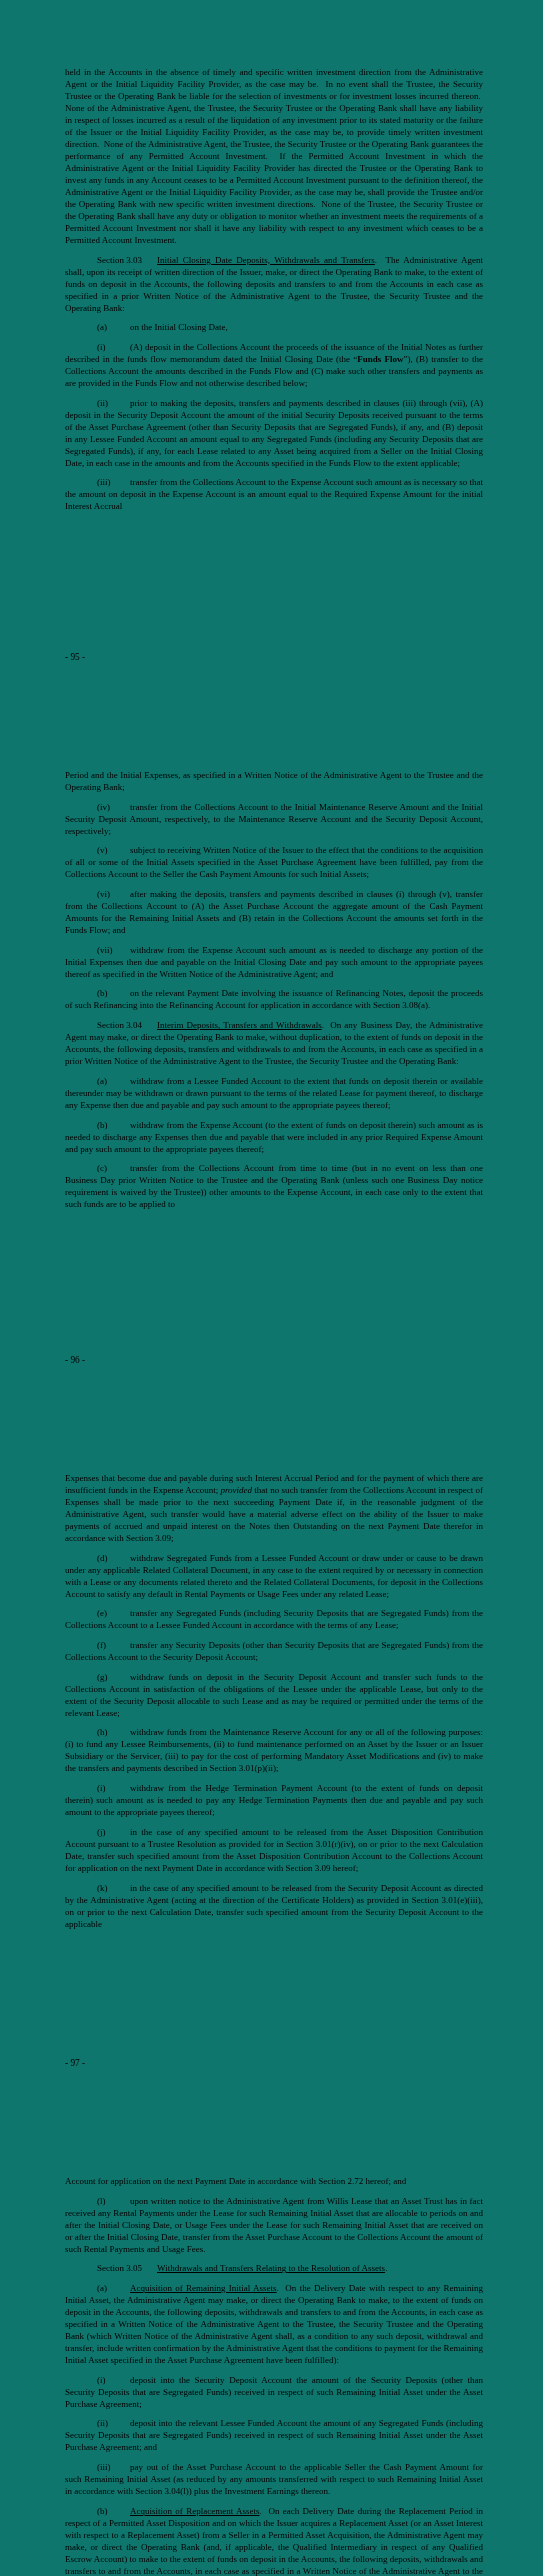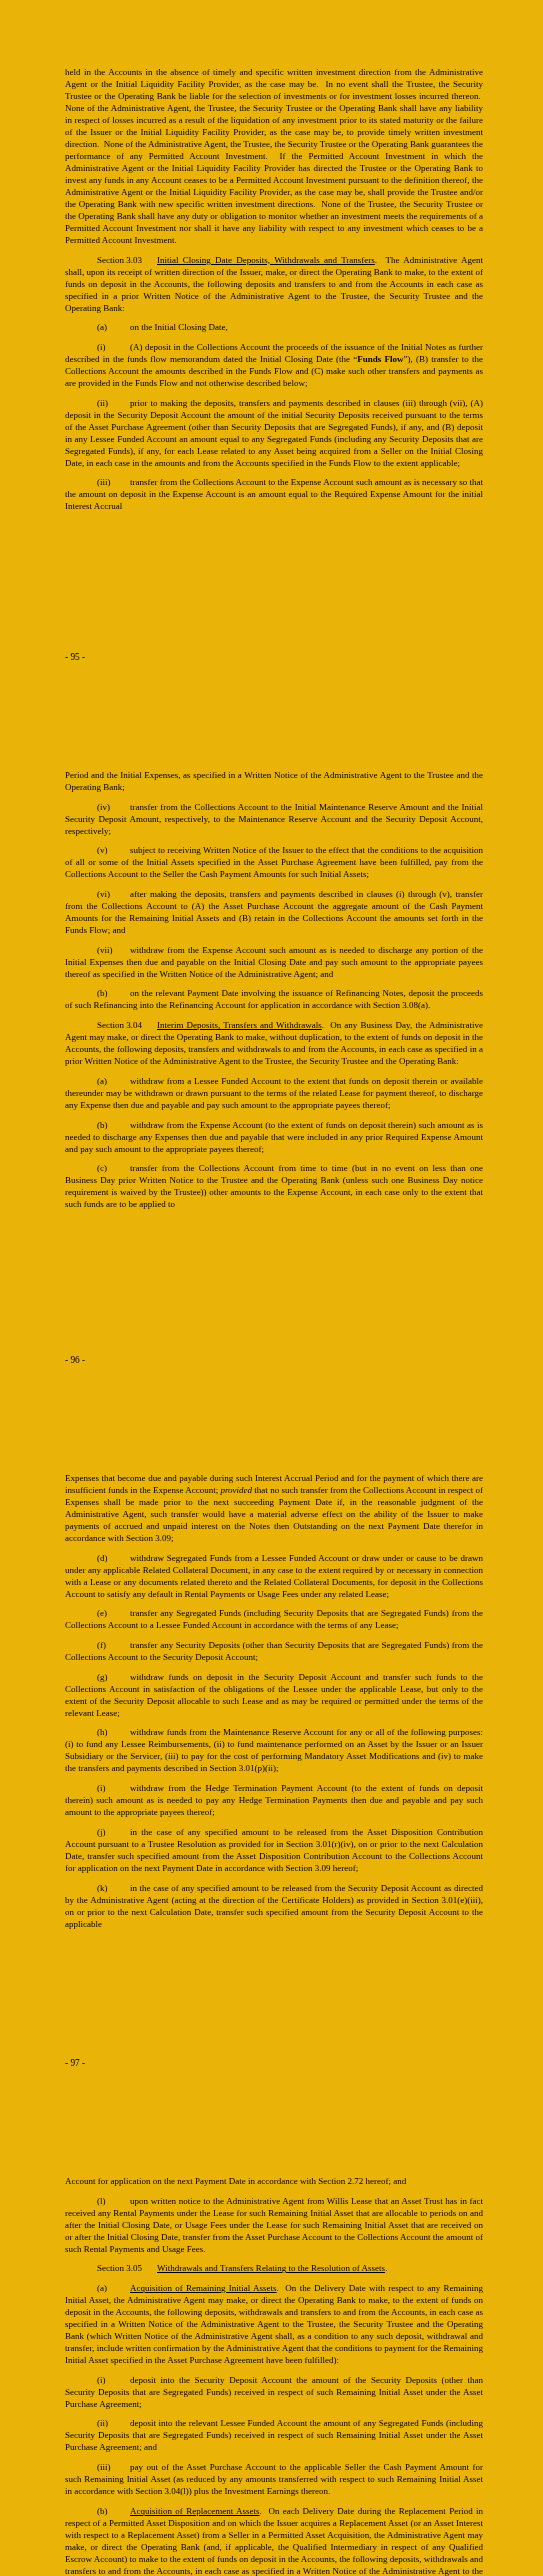--- a/index.html
+++ b/index.html
@@ -16,21 +16,21 @@
     position: relative;
     width: 544px;
     height: 2813px;
     background: #ffffff;
   }
   .page {
     position: relative;
     width: 544px;
     height: 703px;
     overflow: hidden;
-    background: #eab308;
+    background: #0f766e;
   }
   .content {
     position: absolute;
     left: 65px;
     top: 66px;
     width: 418px;
   }
   p.para {
     margin: 0 0 7.7px 0;
     padding: 0;

